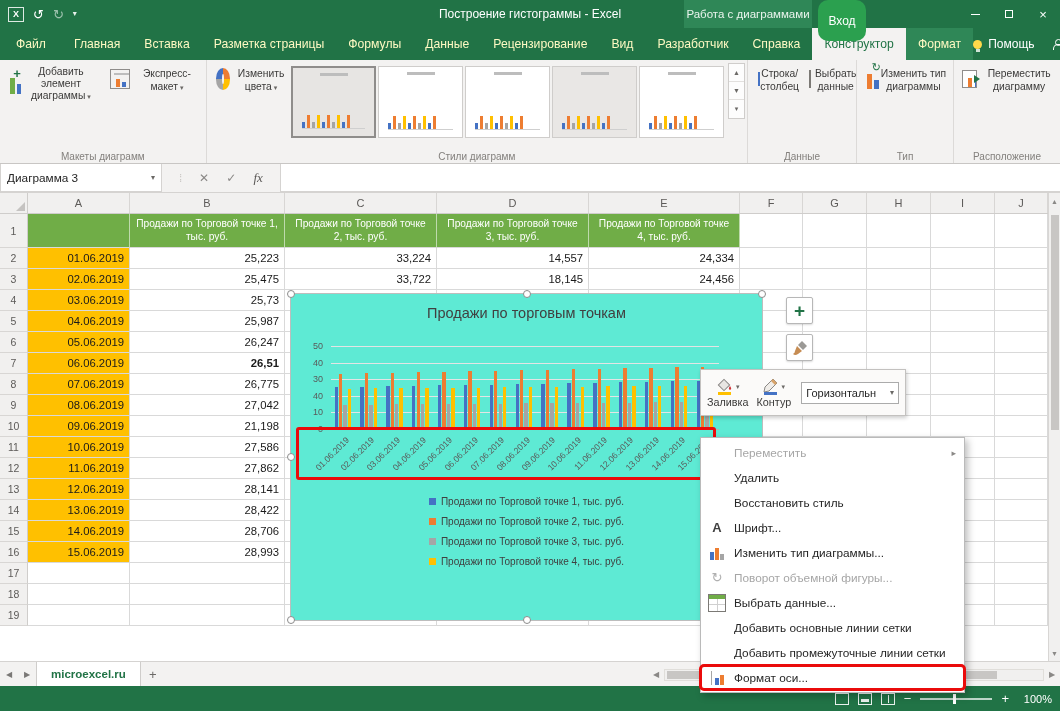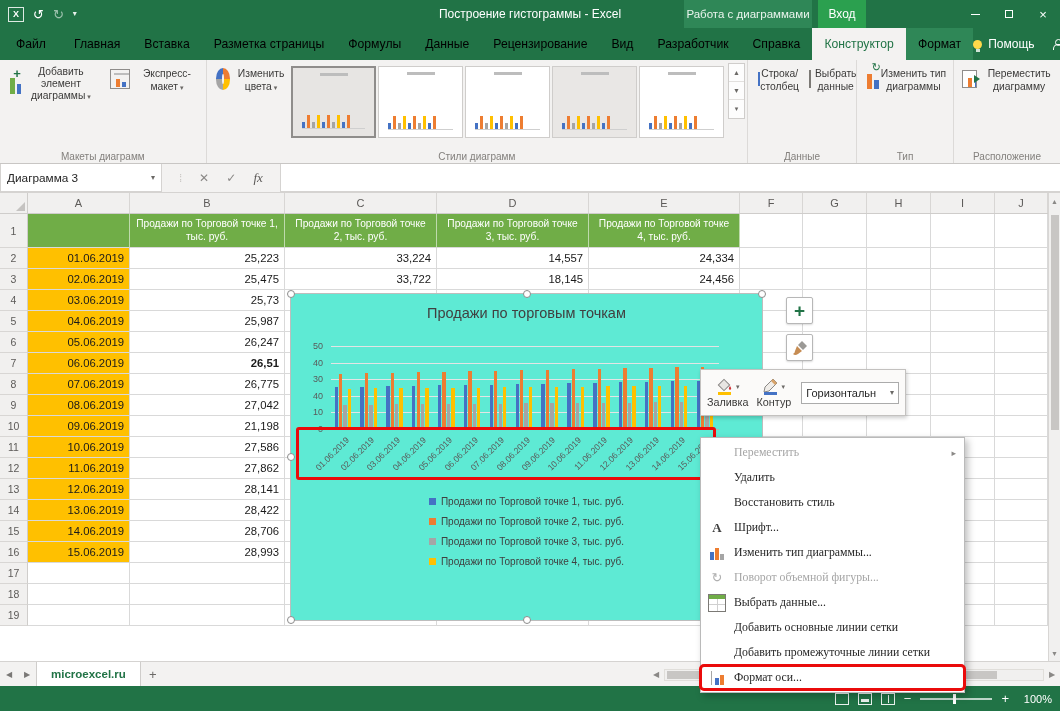--- a/index.html
+++ b/index.html
@@ -11,32 +11,32 @@
   .titlebar{height:28px;background:#217346;position:relative;display:flex;align-items:center;color:#fff;}
   .qat{display:flex;align-items:center;gap:9px;padding-left:8px;z-index:2;}
   .app-icon{width:16px;height:15px;border:1px solid rgba(255,255,255,.85);display:flex;align-items:center;justify-content:center;
             font-size:9px;font-weight:bold;color:#fff;}
   .qat-glyph{font-size:13px;line-height:1;color:#fff;}
   .qat-glyph.dim{opacity:.55;}
   .qat-caret{font-size:8px;opacity:.9;}
   .tb-title{position:absolute;left:0;right:0;text-align:center;font-size:12px;color:#fff;}
   .ctx-strip{position:absolute;left:684px;top:0;width:128px;height:28px;background:#2f8757;display:flex;align-items:center;
              justify-content:center;font-size:11.5px;color:#eaf4ed;}
-  .signin{position:absolute;left:818px;top:0;width:48px;height:28px;background:#2ba04f;display:flex;align-items:center;
-          justify-content:center;font-size:12px;color:#fff;}
+  .signin{position:absolute;left:818px;top:0;width:48px;height:41px;background:#2ba04f;display:flex;align-items:center;
+          justify-content:center;font-size:12px;color:#fff;border-radius:10px;}
   .winbtns{position:absolute;right:0;top:0;height:28px;display:flex;}
   .wb{width:34px;height:28px;display:flex;align-items:center;justify-content:center;}
   .min-i{width:9px;height:1px;background:#fff;display:block;}
   .rest-i{width:8px;height:8px;border:1px solid #fff;display:block;}
   .close-i{color:#fff;font-size:13px;font-style:normal;line-height:1;}
 
   
   .tabrow{height:32px;background:#217346;display:flex;align-items:stretch;color:#fff;}
   .rtabs{display:flex;}
-  .rtab{padding:0 12px;display:flex;align-items:center;font-size:12.2px;white-space:nowrap;color:#000000;}
+  .rtab{padding:0 12px;display:flex;align-items:center;font-size:12.2px;white-space:nowrap;color:#fef9c3;}
   .rtab.file{padding:0 16px;}
   .rtab.active{background:#f3f2f1;color:#217346;}
   .rtab.ctx{background:#2f8757;}
   .tabrow-right{margin-left:auto;display:flex;align-items:center;gap:18px;padding-right:14px;}
   .help-item,.share-item{display:flex;align-items:center;gap:6px;font-size:12px;}
   .bulb{width:9px;height:9px;border-radius:50%;background:#ffd94a;position:relative;display:inline-block;}
   .bulb::after{content:"";position:absolute;left:2.5px;bottom:-3px;width:4px;height:3px;background:#cfe3d6;}
   .person{width:10px;height:11px;position:relative;display:inline-block;}
   .person::before{content:"";position:absolute;left:2.5px;top:0;width:5px;height:5px;border:1px solid #fff;border-radius:50%;}
   .person::after{content:"";position:absolute;left:0;bottom:0;width:10px;height:5px;border:1px solid #fff;border-bottom:none;border-radius:5px 5px 0 0;}
@@ -143,21 +143,21 @@
   .mtb-btn{display:flex;flex-direction:column;align-items:center;font-size:10.8px;color:#3b3a39;}
   .mtb-iconrow{display:flex;align-items:center;gap:3px;height:18px;}
   .mtb-caret{font-size:7px;color:#6b6966;}
   .mtb-combo{margin-left:2px;width:108px;height:22px;background:#fff;border:1px solid #ababab;display:flex;align-items:center;
              font-size:11px;color:#262626;padding:0 4px;white-space:nowrap;overflow:hidden;}
   .combo-caret{margin-left:auto;font-size:8px;color:#6b6966;}
 
   
   .context-menu{position:absolute;left:700px;top:437px;width:265px;background:#fff;border:1px solid #bababa;z-index:9;
                 box-shadow:3px 3px 7px rgba(0,0,0,.25);padding:2px 0;}
-  .cmi{height:25px;display:flex;align-items:center;font-size:11.8px;color:#262626;position:relative;padding-right:8px;font-family:Liberation Serif, serif;}
+  .cmi{height:25px;display:flex;align-items:center;font-size:11.8px;color:#262626;position:relative;padding-right:8px;}
   .cmi.dis{color:#a6a6a6;}
   .mi{width:18px;height:18px;margin:0 8px 0 7px;flex:none;background-repeat:no-repeat;text-align:center;}
   .mi.font::before{content:"А";font-size:13px;font-weight:bold;color:#404040;line-height:18px;}
   .mi.chart-type{background-image:linear-gradient(#4472c4,#4472c4),linear-gradient(#ed7d31,#ed7d31),linear-gradient(#a5a5a5,#a5a5a5);
                  background-size:4px 8px,4px 12px,4px 6px;background-position:2px 8px,7px 4px,12px 10px;}
   .mi.select-data{border:1px solid #7b7975;background-image:linear-gradient(#70ad47,#70ad47),linear-gradient(#d0d0d0,#d0d0d0),linear-gradient(#d0d0d0,#d0d0d0);
                   background-size:16px 4px,1px 16px,16px 1px;background-position:0 0,8px 0,0 9px;}
   .mi.rotate-3d::before{content:"↻";font-size:13px;color:#b0b0b0;line-height:18px;}
   .mi.format-axis{background-image:linear-gradient(#a6a6a6,#a6a6a6),linear-gradient(#4472c4,#4472c4),linear-gradient(#ed7d31,#ed7d31);
                   background-size:1px 14px,4px 7px,4px 10px;background-position:3px 2px,7px 9px,12px 6px;}

